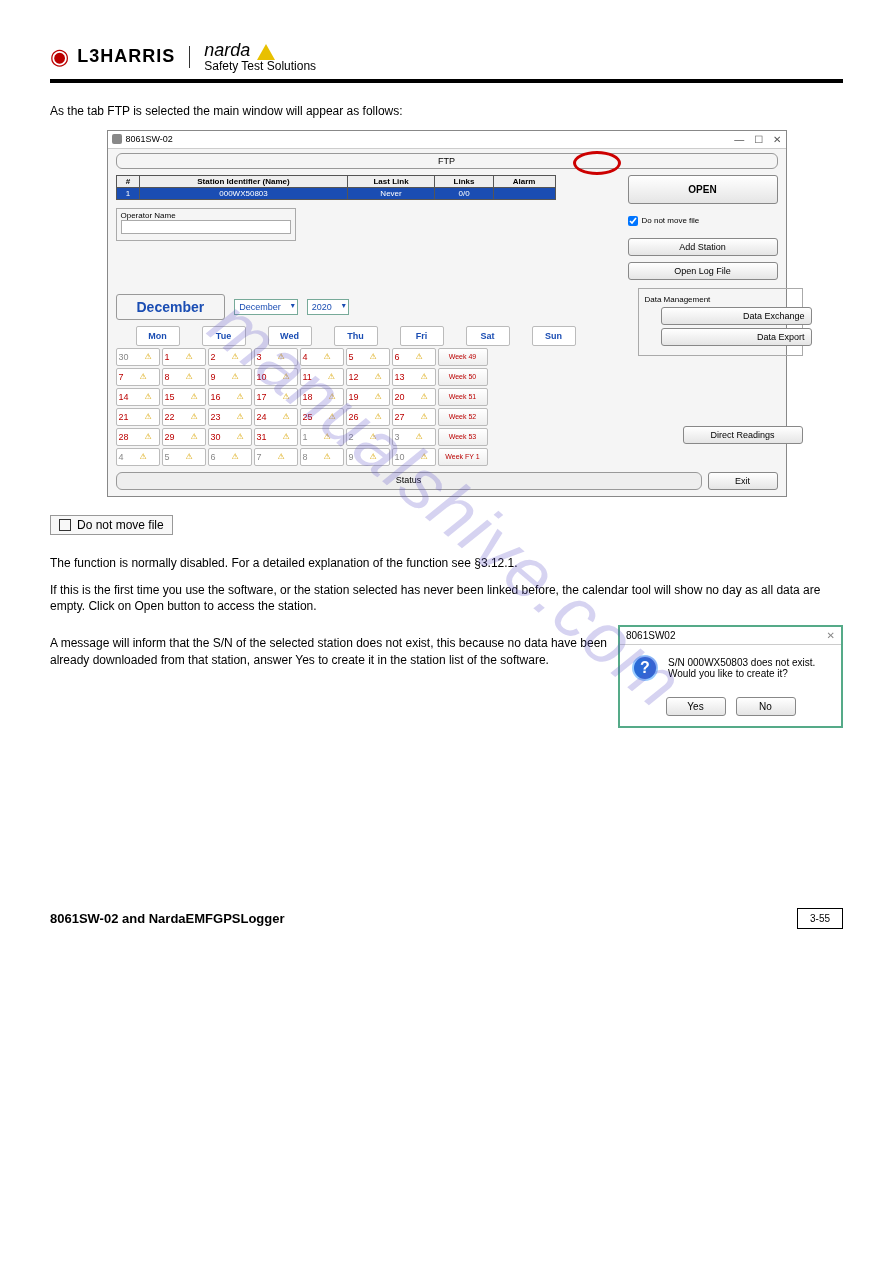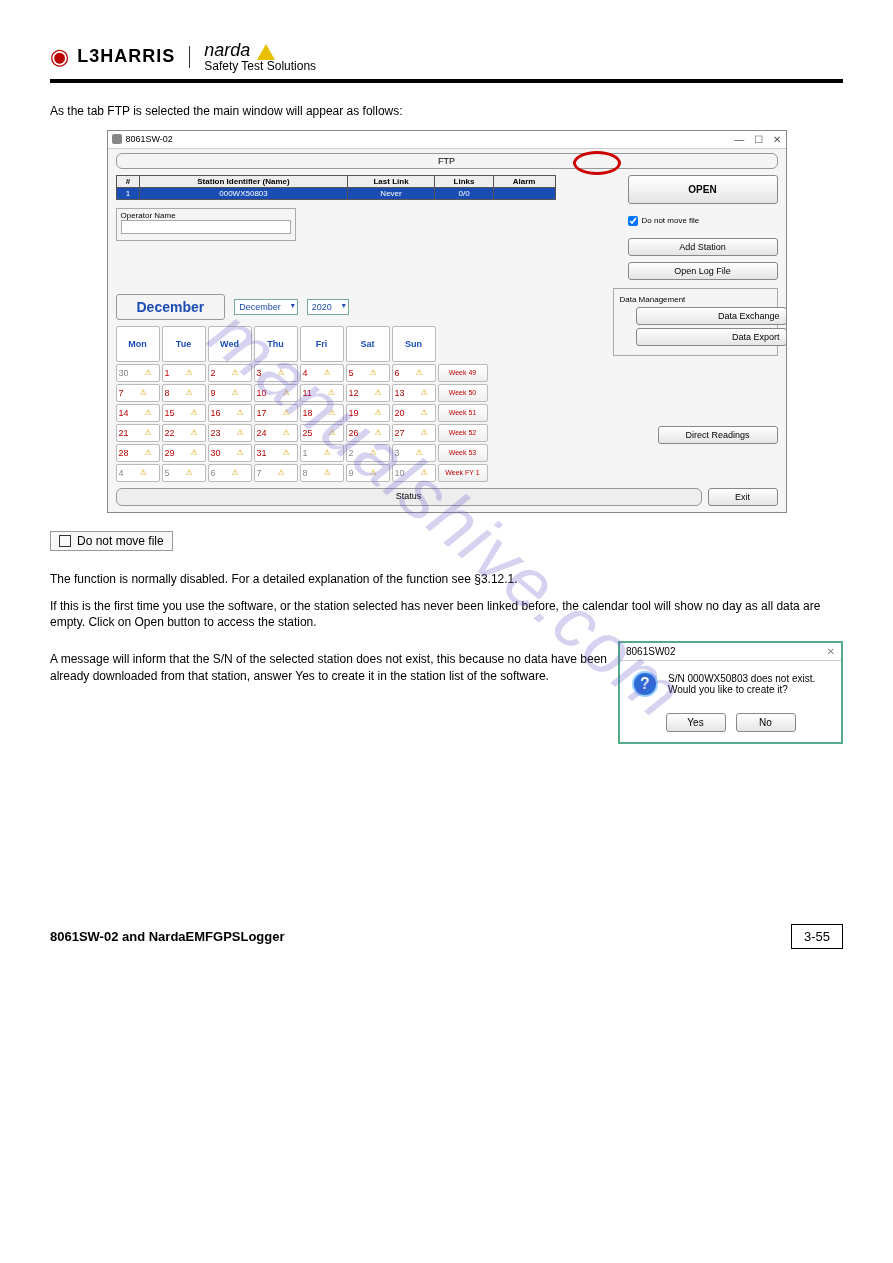--- a/index.html
+++ b/index.html
@@ -39,21 +39,21 @@
   .op-frame input { width: 100%; height: 14px; border: 1px solid #aaa; font-size:8px; padding:0 2px;}
   .dm-box { border: 1px solid #aaa; width: 165px; margin-left: auto; padding: 6px; font-size: 8px; margin-top: 8px;}
   .dm-box .btn { width: 100%; margin: 3px 16px; text-align: right;}
   .calendar { margin-top: 8px; }
   .cal-header { display: flex; align-items: center; gap: 9px; margin: 6px 0;}
   .cal-title { border: 1px solid #999; padding: 4px 20px; font-weight: bold; color: #1a4db3; font-size: 14px; border-radius: 3px;}
   .sel-box { border: 1px solid #7a9; background: #fff; font-size: 9px; padding: 2px 16px 2px 4px; position: relative; color: #1a4db3;}
   .sel-box::after { content:"▾"; position:absolute; right:2px; top:1px; color:#1a4db3; font-size:8px;}
   .cal-grid { display: flex; flex-direction: column; gap: 2px; }
   .cal-row { display: flex; gap: 2px; }
-  .cal-dayhead { width: 44px; border: 1px solid #bbb; text-align: center; padding: 12px 0; font-size: 9px; color: #1a4db3; font-weight: bold; background:#fff; border-radius:2px;}
+  .cal-dayhead { width: 44px; border: 1px solid #bbb; text-align: center; padding: 4px 0; font-size: 9px; color: #1a4db3; font-weight: bold; background:#fff; border-radius:2px;margin-left:20px;}
   .cal-cell { width: 44px; height: 18px; border: 1px solid #bbb; background: #fff; font-size: 9px; padding: 1px 2px; color: #b00; display:flex; align-items:center; gap:16px; border-radius:2px;}
   .cal-cell.other { color: #888; }
   .warn { color: #d9a400; font-size: 8px; }
   .week-btn { width: 50px; height: 18px; border: 1px solid #bbb; background: linear-gradient(#fff,#eee); font-size: 7px; color: #b00; text-align: center; line-height: 16px; border-radius:2px;}
   .status-bar { border: 1px solid #999; border-radius: 6px; margin: 6px 8px; padding: 2px; text-align: center; font-size: 9px; background:#eee;}
 
   
   .watermark { position: absolute; left: 50%; top: 50%; transform: translate(-50%,-40%) rotate(40deg); font-size: 72px; color: rgba(90,80,200,0.25); font-weight: 400; font-style: italic; pointer-events: none; letter-spacing: 2px; z-index: 5;}
 
   
@@ -62,21 +62,21 @@
 
   
   .dialog { border: 2px solid #5a8; width: 225px; margin: 10px 0 10px 320px; background: #fff; font-size: 10px;}
   .dialog .dlg-title { display:flex; justify-content:space-between; padding: 3px 6px; border-bottom: 1px solid #ccc; font-size:10px;}
   .dialog .dlg-body { display: flex; gap: 10px; padding: 10px 12px; align-items: center;}
   .dialog .qicon { width: 26px; height: 26px; border-radius: 50%; background: #2a6bd6; color: #fff; display:flex; align-items:center; justify-content:center; font-weight:bold; font-size:16px; border: 2px solid #9cf;}
   .dialog .dlg-btns { display:flex; justify-content:center; gap:10px; padding: 6px 0 10px 0;}
   .dialog .dlg-btns .btn { width: 60px; padding: 3px 0; font-size:10px;}
   .dlg-close { color:#888; }
 
-  .page-num { border: 1px solid #000; padding: 4px 12px; font-size: 13px; margin-left: auto; }
+  .page-num { border: 1px solid #000; padding: 4px 12px; font-size: 10px; margin-left: auto; }
   .footer-row { display:flex; align-items:center; gap:20px; margin-top:180px;}
   .footer-label { font-weight:bold; font-size:13px; }
 </style>
 </head>
 <body>
 
 <div class="page">
   <div class="watermark">manualshive.com</div>
 
   <div class="header-logo">

